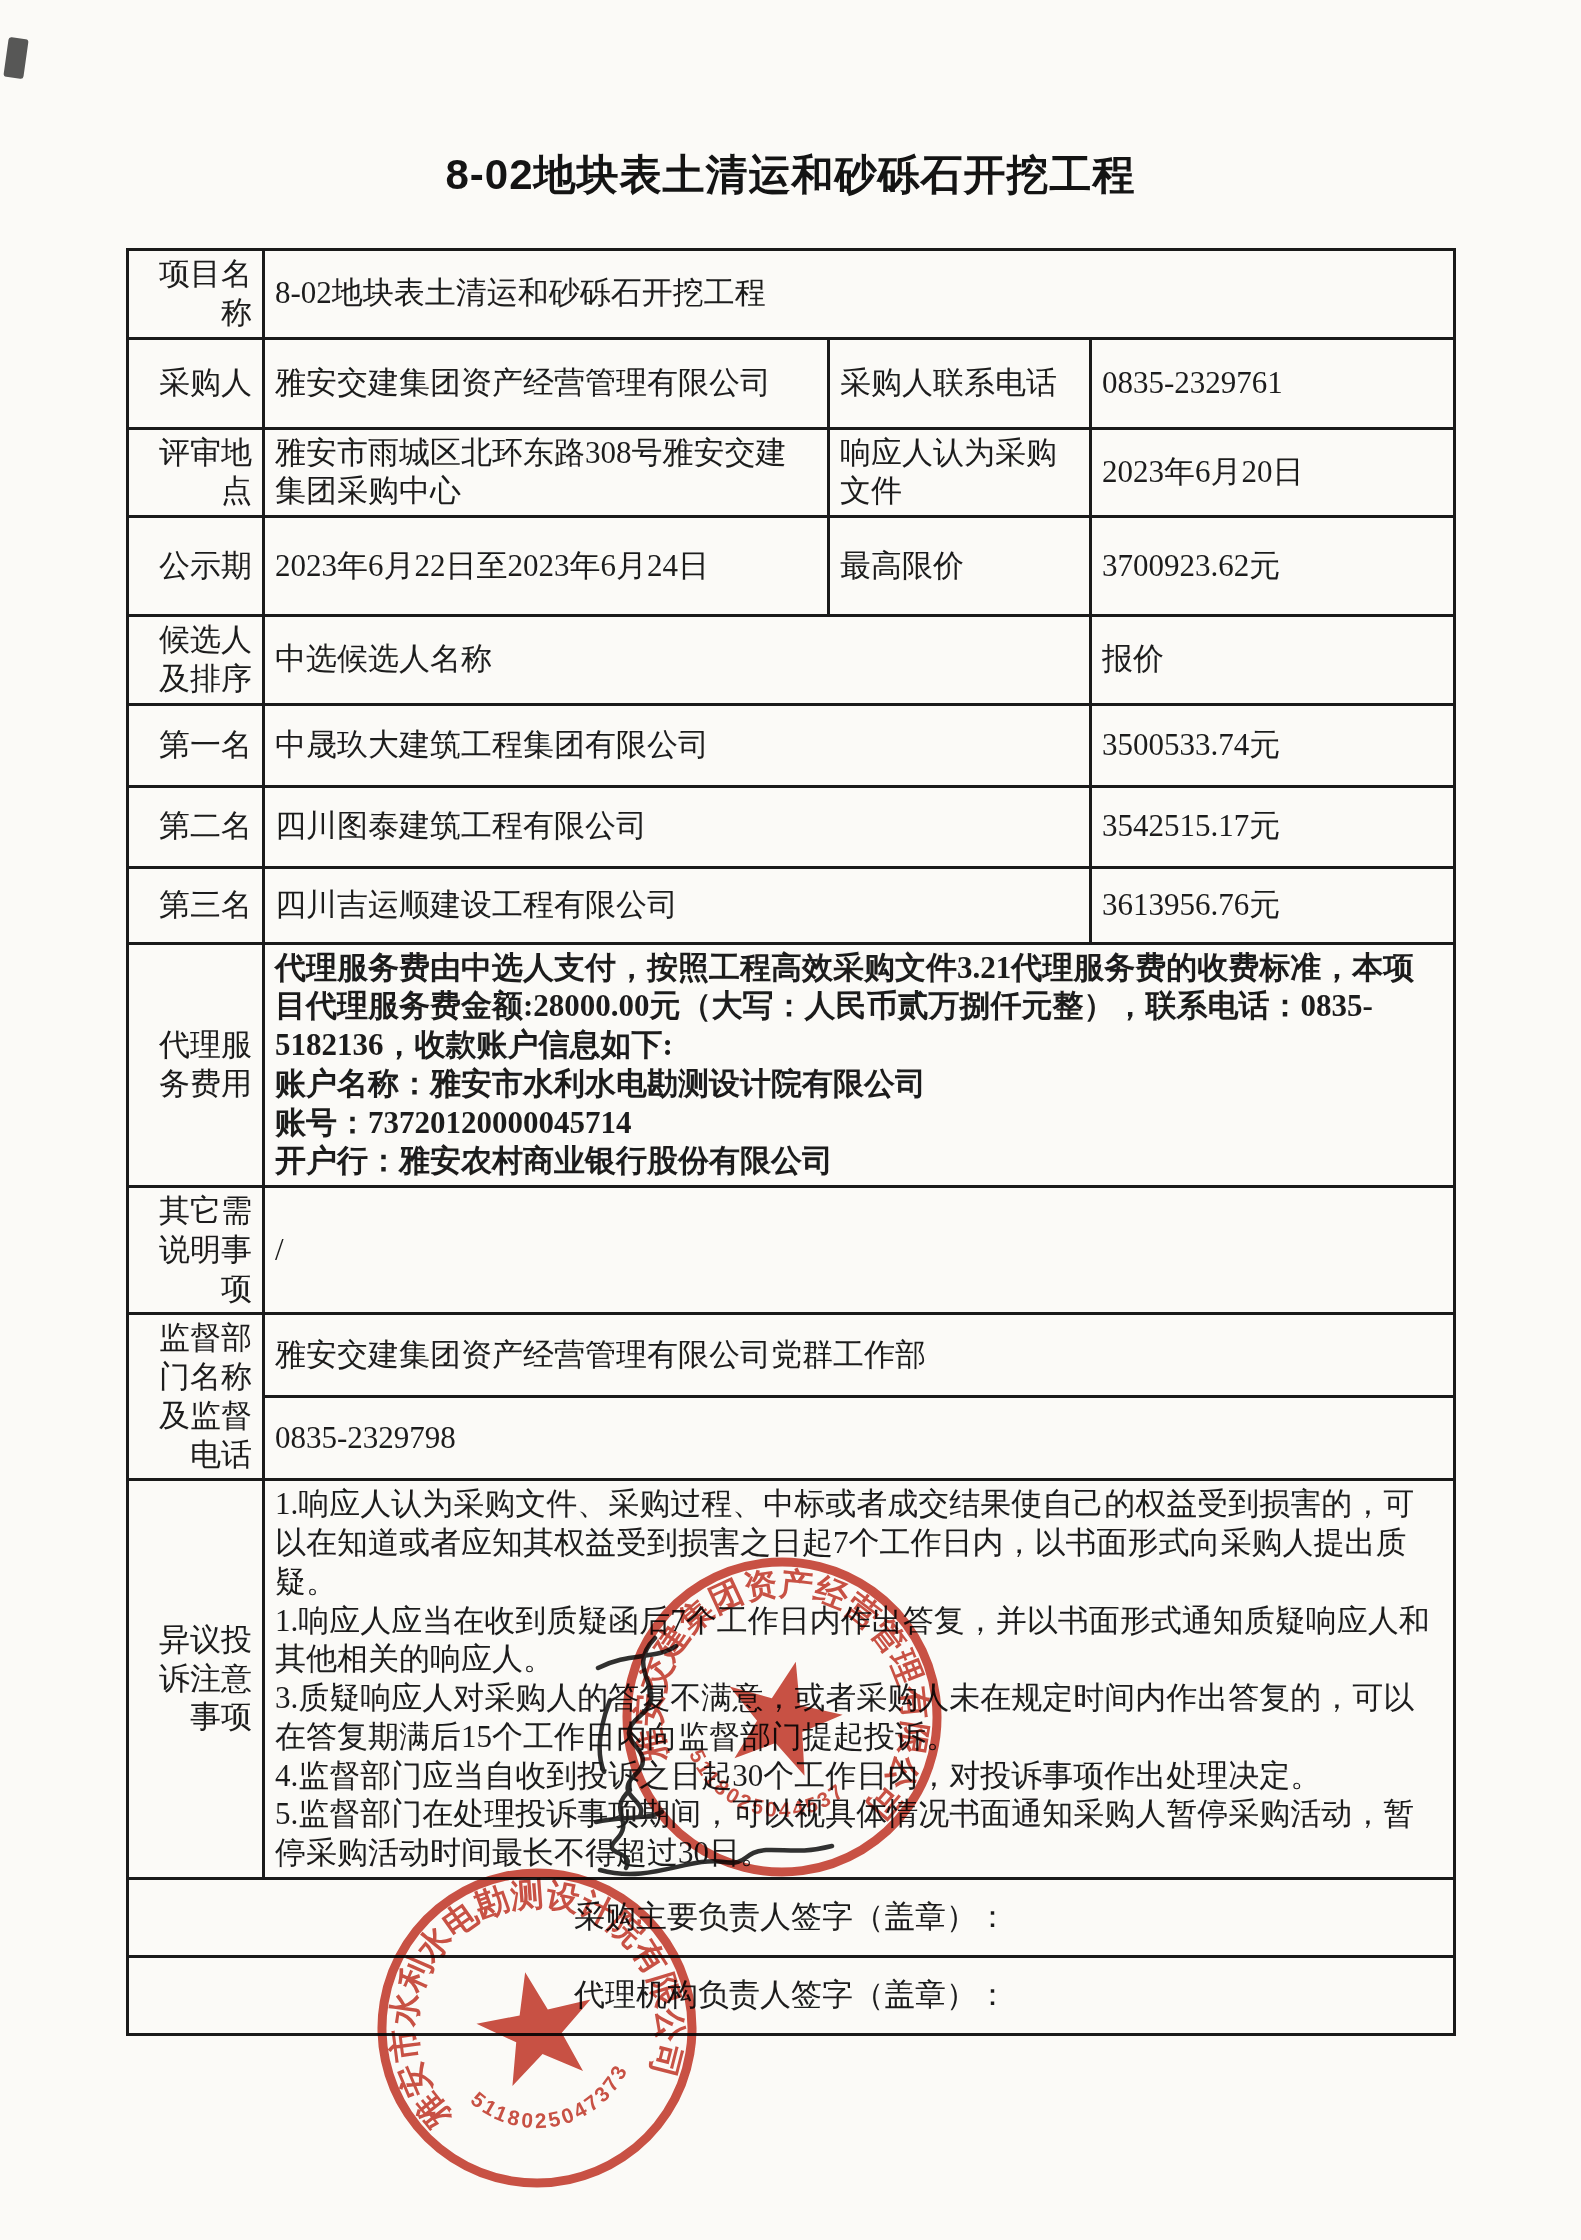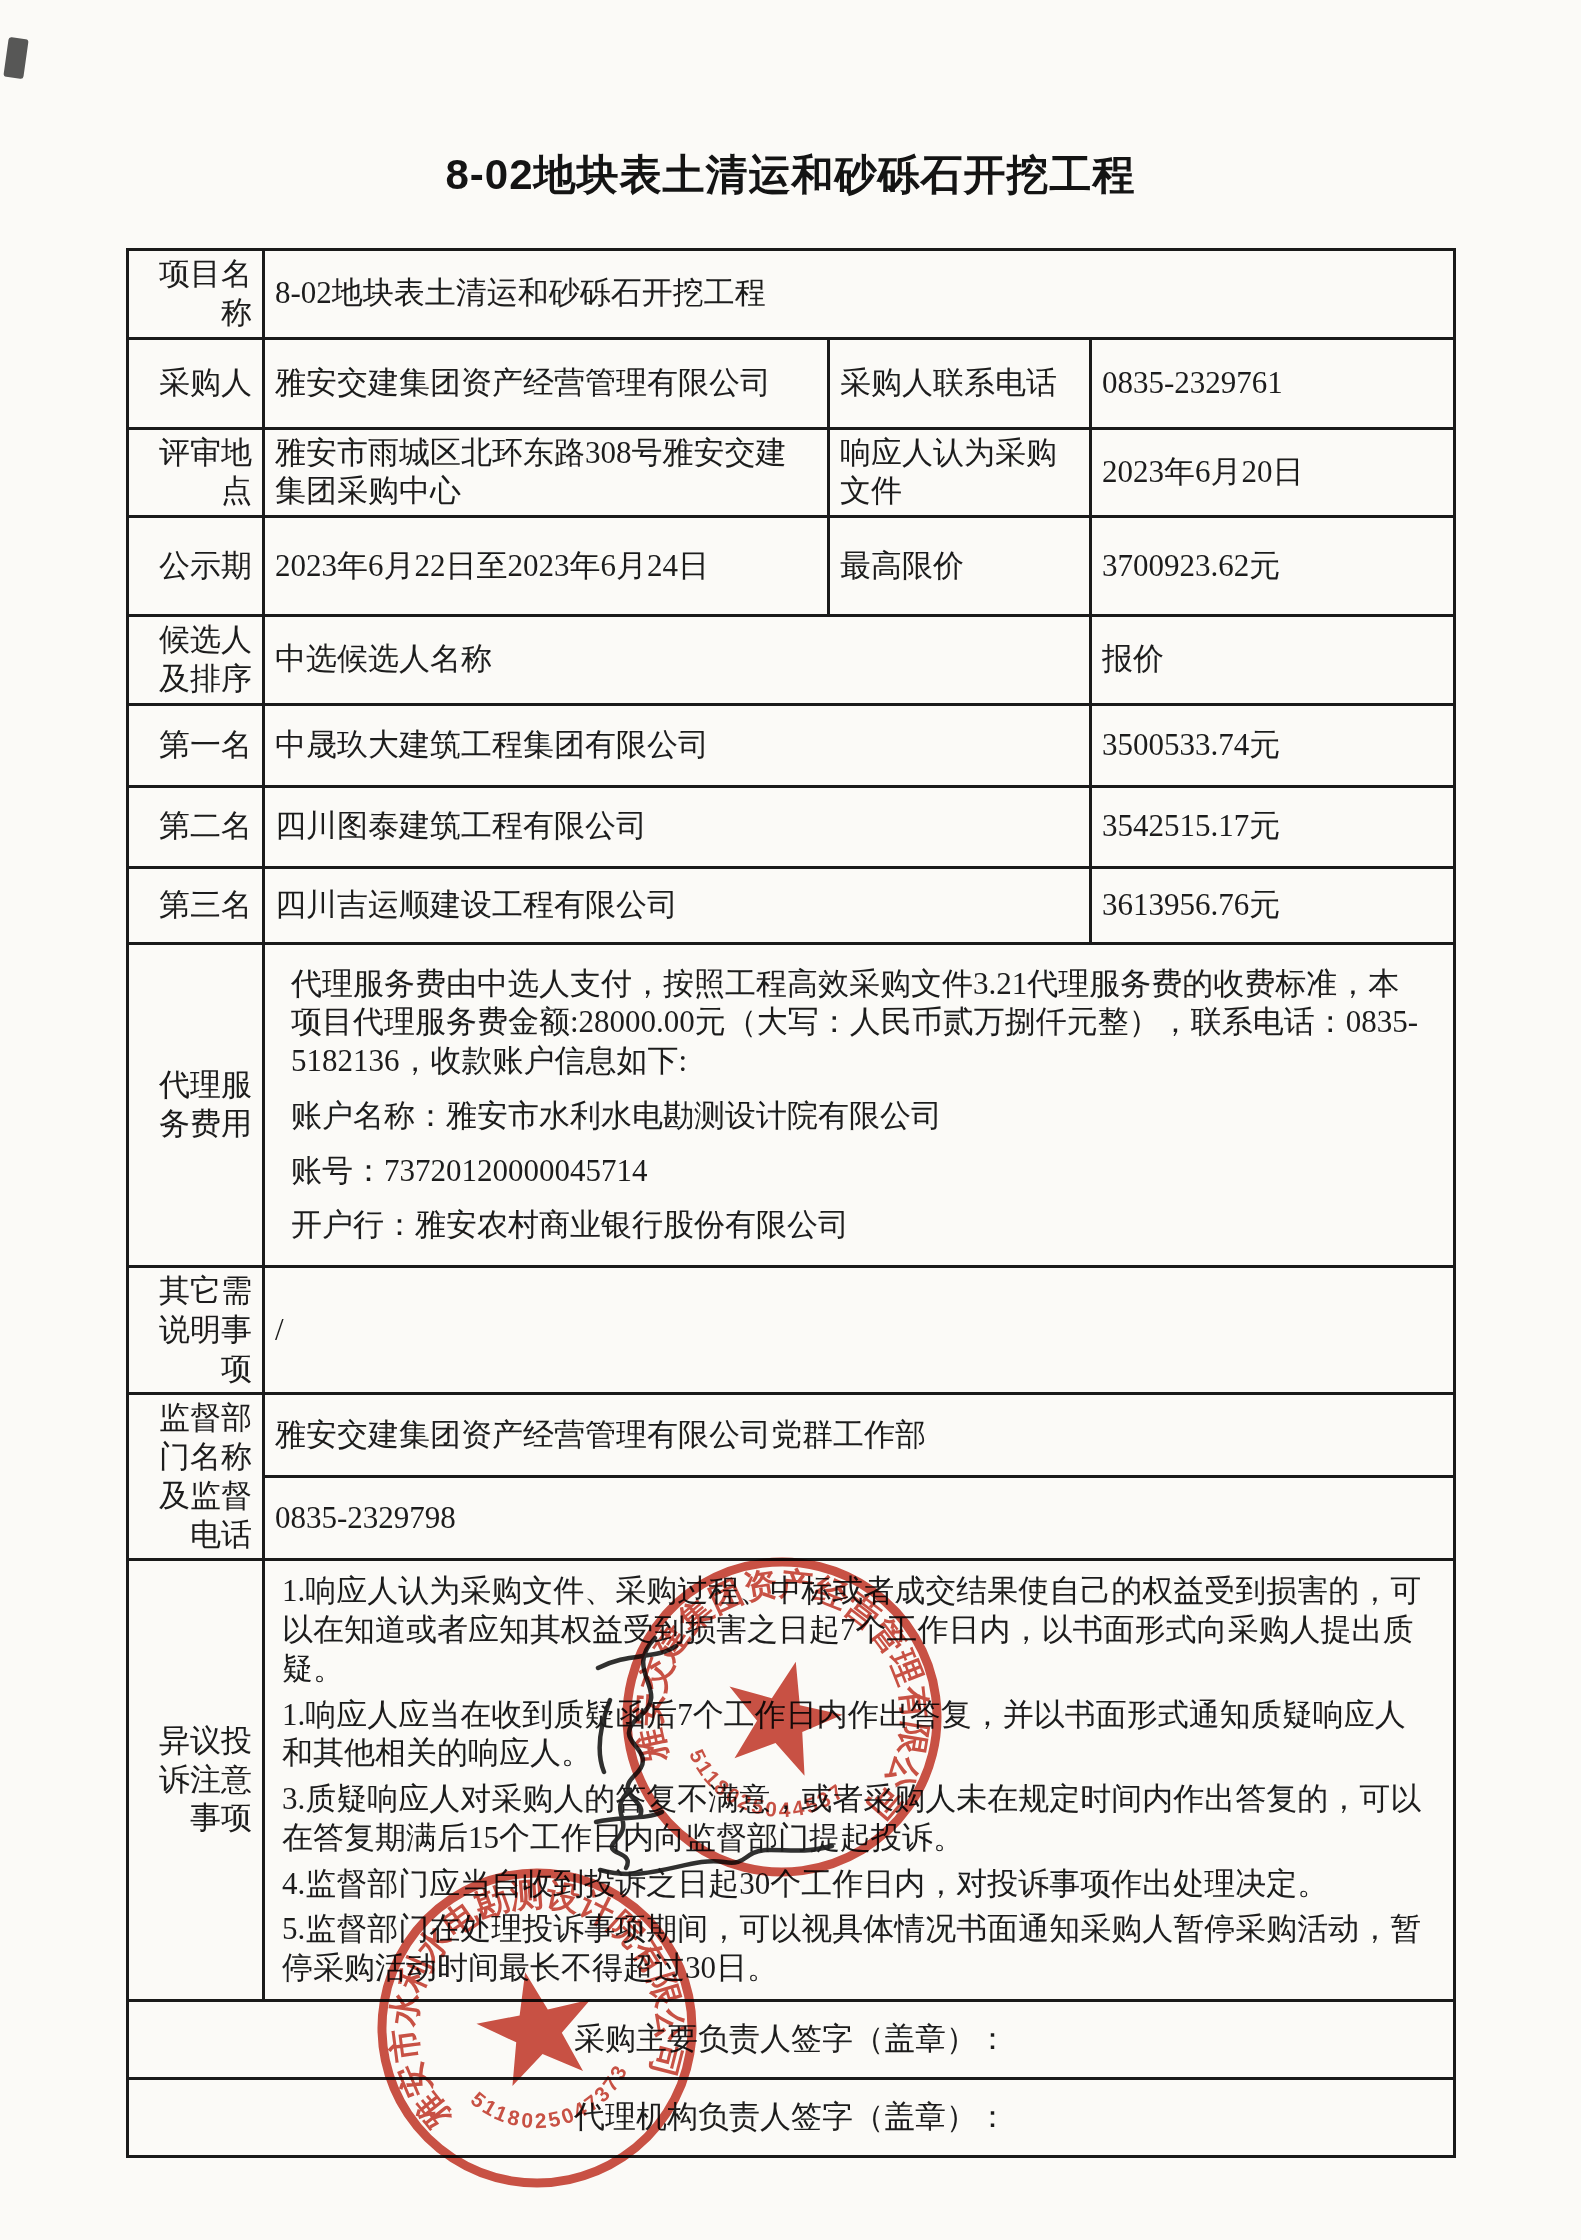--- a/index.html
+++ b/index.html
@@ -28,22 +28,22 @@
   }
   table.doc-table td{
     border:3px solid #1a1a1a;
     padding:4px 10px;
     vertical-align:middle;
     overflow:hidden;
   }
   td.lbl{text-align:right;padding-left:9px;padding-right:4px;}
   td.ctr{text-align:left;}
   td.lft{text-align:left;}
-  .fee-block p{margin:16px;}
-  .obj-items p{margin:7px;}
+  .fee-block p{margin:0;font-weight:bold;}
+  .obj-items p{margin:0;}
   .sign-cell{text-align:center;padding-left:12px;}
   .stamp{position:absolute;mix-blend-mode:multiply;opacity:.88;pointer-events:none;}
   .stamp-upper{left:612px;top:1547px;transform:rotate(14deg);}
   .stamp-lower{left:367px;top:1858px;transform:rotate(-12deg);}
   .signatures{position:absolute;left:0;top:0;width:1581px;height:2240px;pointer-events:none;}
 </style>
 </head>
 <body>
 
 <div class="scan-artifact"></div>

